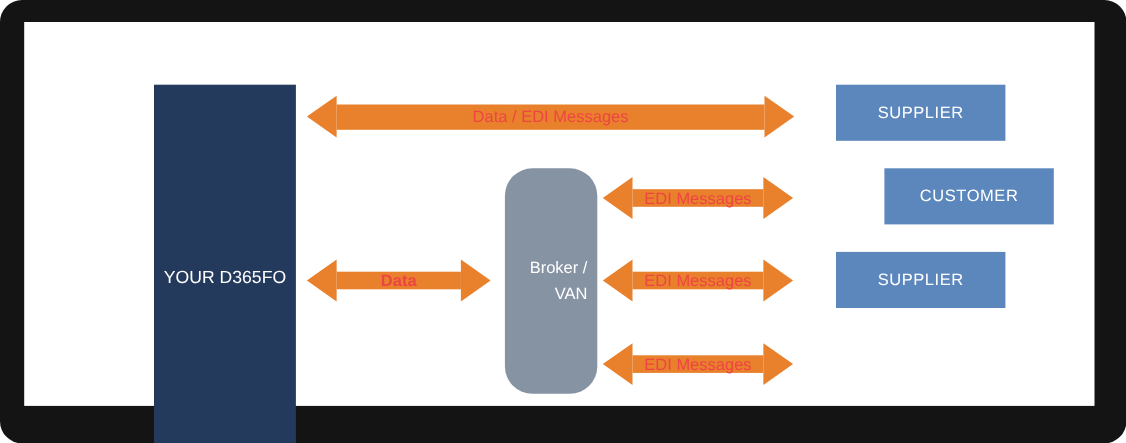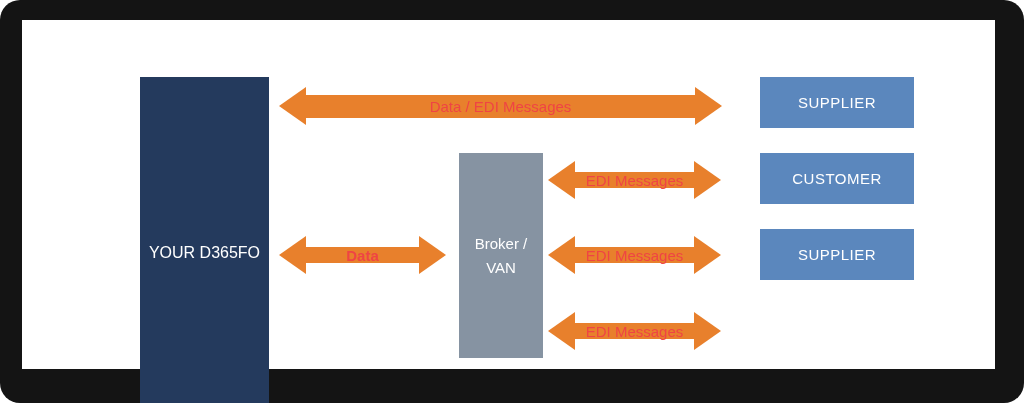--- a/index.html
+++ b/index.html
@@ -27,52 +27,53 @@
     width: 973px;
     height: 349px;
     background: var(--canvas, #ffffff);
   }
   
   .box {
     position: absolute;
     display: flex;
     align-items: center;
     justify-content: center;
-    text-align: center;
+    text-align: right;
     color: #ffffff;
     box-sizing: border-box;
   }
   .box-navy {
     left: 118px;
     top: 57px;
     width: 129px;
     height: 351px;
     background: var(--navy, #243A5D);
     font-size: 16px;
   }
   .box-gray {
     left: 437px;
     top: 133px;
     width: 84px;
     height: 205px;
     background: var(--gray, #8693A2);
     font-size: 15px;
     line-height: 1.55;
     padding: 0 9px;
+    border-radius: 25px;
   }
   .box-blue {
     left: 738px;
     width: 154px;
     height: 51px;
     background: var(--blue, #5B87BD);
     font-size: 15px;
     letter-spacing: 0.5px;
   }
   .box-blue.row-1 { top: 57px; }
-  .box-blue.row-2 { top: 133px; }
+  .box-blue.row-2 { top: 133px; margin-left: 44px; }
   .box-blue.row-3 { top: 209px; }
   .box-blue.row-4 { top: 286px; }
   
   .arrow {
     position: absolute;
     display: flex;
     align-items: center;
   }
   .arrow .head {
     width: 0;

